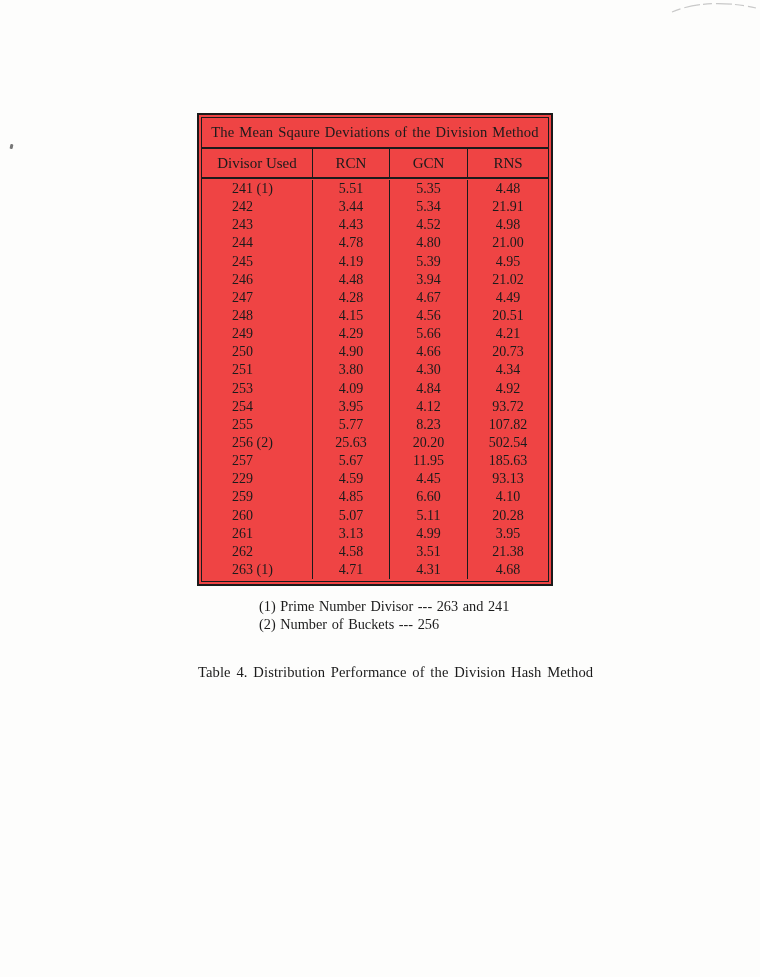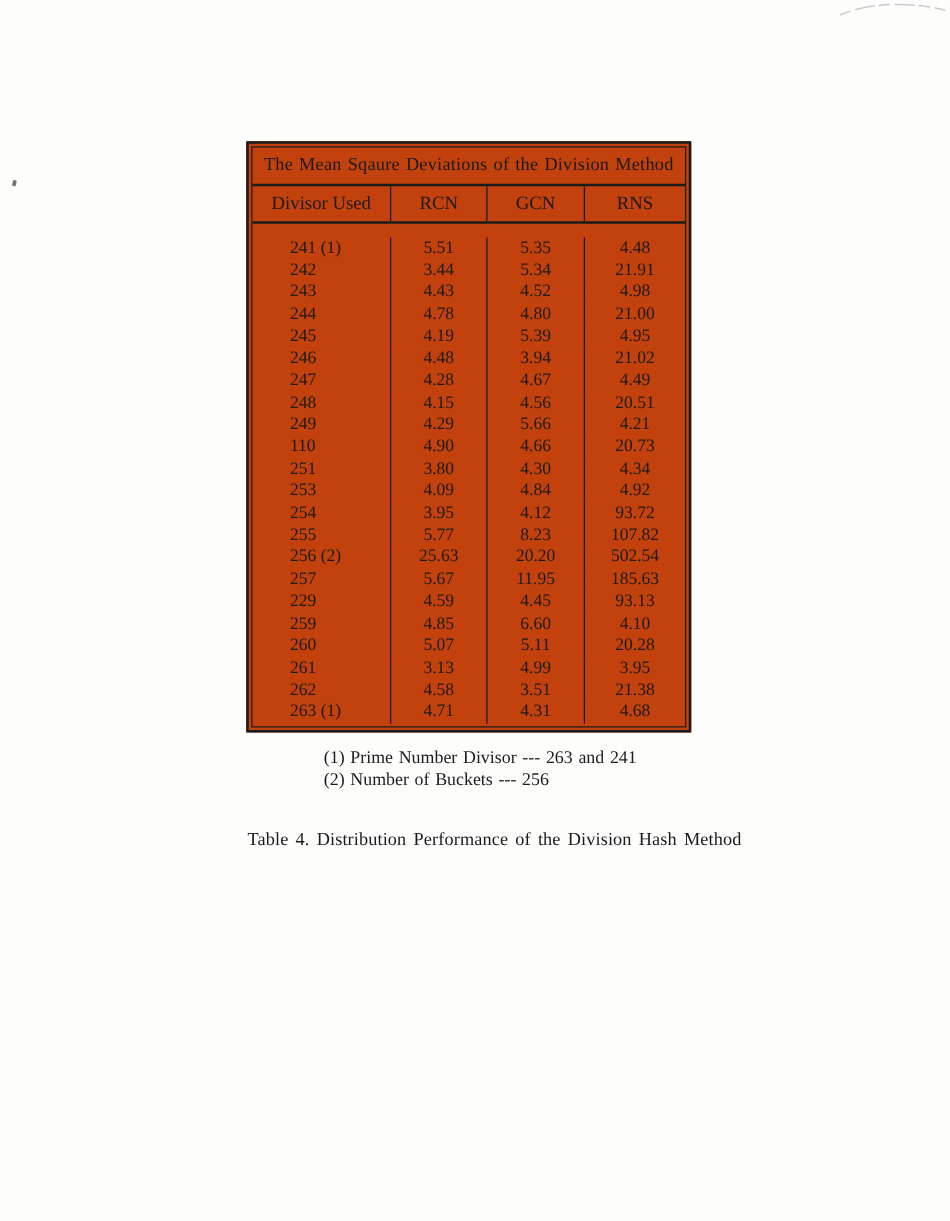--- a/index.html
+++ b/index.html
@@ -37,21 +37,21 @@
   
   .tbl-outer {
     position: absolute;
     left: 197px;
     top: 113px;
     width: 356px;
     height: 473px;
     border: 2px solid #1b1b1b;
     padding: 2px;
     box-sizing: border-box;
-    background: #c2410c;
+    background: #ef4444;
   }
   .tbl-inner {
     border: 1.5px solid #1b1b1b;
     box-sizing: border-box;
     height: 100%;
     display: flex;
     flex-direction: column;
   }
   .tbl-title {
     flex: 0 0 29px;
@@ -66,21 +66,21 @@
   .tbl-header {
     flex: 0 0 28px;
     display: flex;
     border-bottom: 2px solid #1b1b1b;
     font-size: 15px;
   }
   .tbl-body {
     flex: 1 1 auto;
     display: flex;
     flex-direction: column;
-    padding-top: 11px;
+    padding-top: 1px;
     padding-bottom: 2px;
   }
   .row {
     flex: 1 1 auto;
     display: flex;
     font-size: 14px;
   }
   .c {
     display: flex;
     align-items: center;
@@ -188,21 +188,21 @@
             <div class="c c-gcn">4.56</div>
             <div class="c c-rns">20.51</div>
           </div>
           <div class="row">
             <div class="c c-div">249</div>
             <div class="c c-rcn">4.29</div>
             <div class="c c-gcn">5.66</div>
             <div class="c c-rns">4.21</div>
           </div>
           <div class="row">
-            <div class="c c-div">110</div>
+            <div class="c c-div">250</div>
             <div class="c c-rcn">4.90</div>
             <div class="c c-gcn">4.66</div>
             <div class="c c-rns">20.73</div>
           </div>
           <div class="row">
             <div class="c c-div">251</div>
             <div class="c c-rcn">3.80</div>
             <div class="c c-gcn">4.30</div>
             <div class="c c-rns">4.34</div>
           </div>

